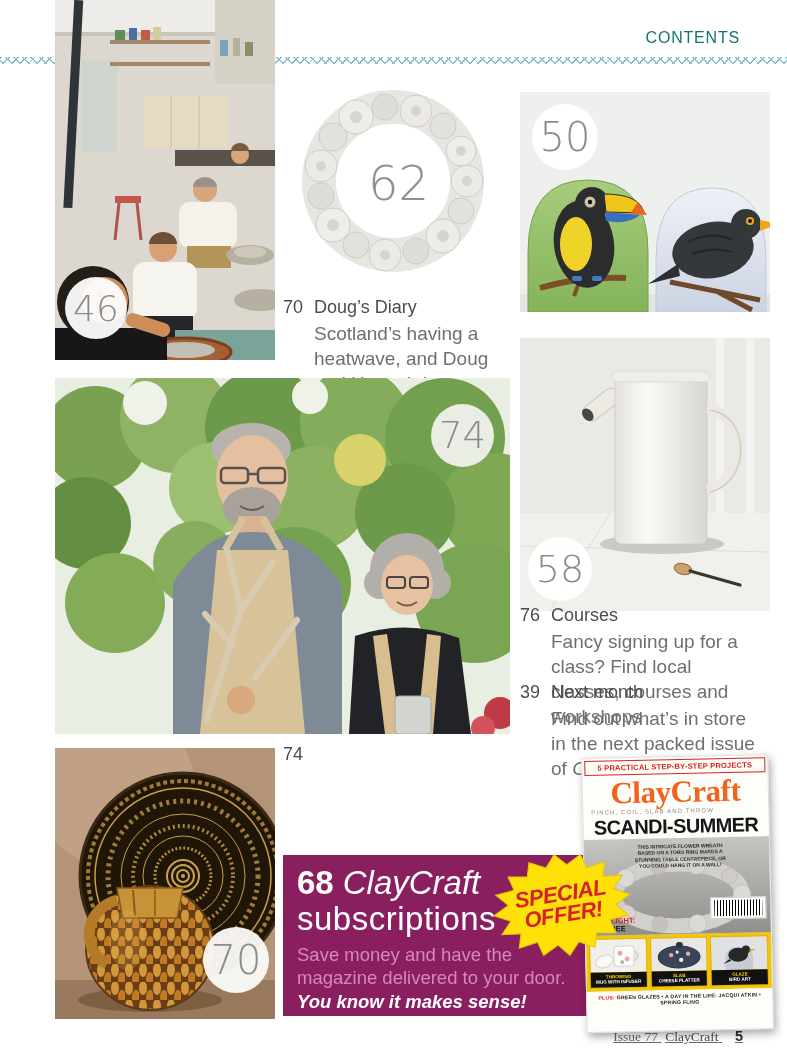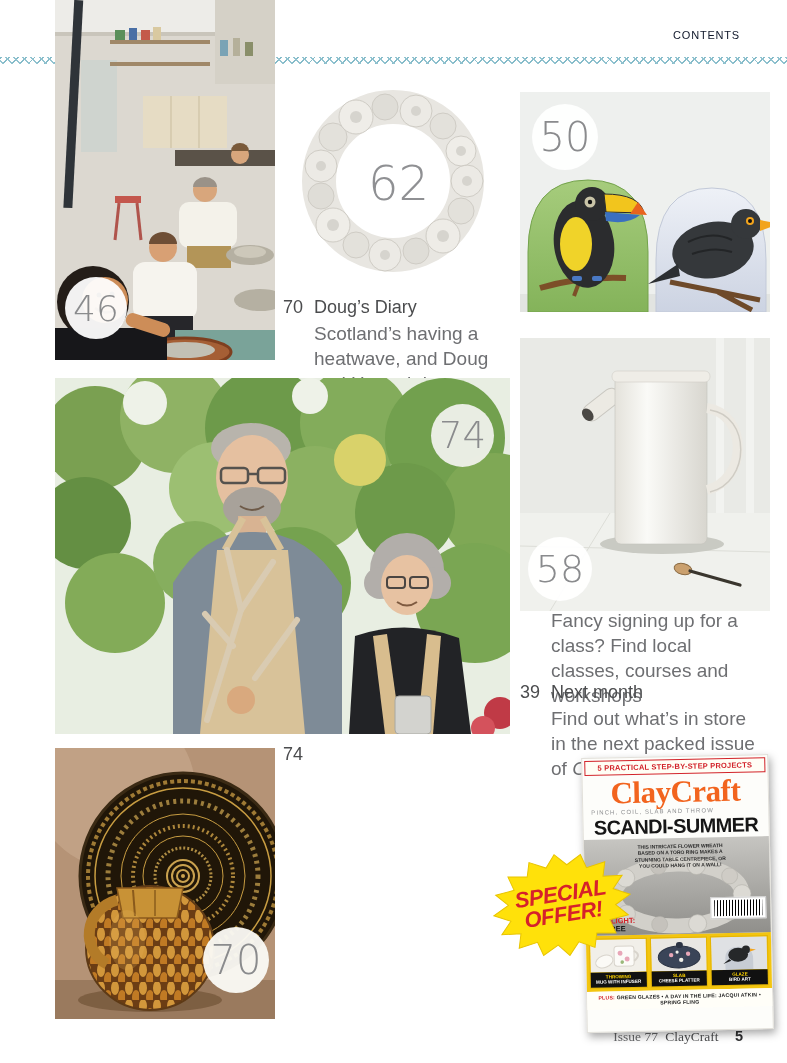--- a/index.html
+++ b/index.html
@@ -1,20 +1,20 @@
 <!DOCTYPE html>
 <html><head>
 <meta charset="utf-8">
 <style>
   html,body{margin:0;padding:0;background:#fff;}
   #page{position:relative;width:787px;height:1063px;background:#ffffff;overflow:hidden;
         font-family:"Liberation Sans",sans-serif;}
   
-  .contents-h{position:absolute;top:29px;right:47px;font-size:11px;letter-spacing:.8px;
-              color:#0f172a;}
+  .contents-h{position:absolute;top:29px;right:47px;font-size:16px;letter-spacing:.8px;
+              color:#0f766e;}
   .stitch{position:absolute;top:57px;left:0;width:787px;height:7px;opacity:.85;
     background-image:
       repeating-linear-gradient(45deg,transparent 0 2px,#7fb9c8 2px 3.4px,transparent 3.4px 6px),
       repeating-linear-gradient(-45deg,transparent 0 2px,#6fb0c0 2px 3.4px,transparent 3.4px 6px);}
   
   .photo{position:absolute;overflow:hidden;}
   .photo svg{display:block;}
   
   .badge{position:absolute;background:rgba(255,255,255,.94);border-radius:50%;
          display:flex;align-items:center;justify-content:center;
@@ -71,21 +71,21 @@
   .thumb{flex:1;display:flex;flex-direction:column;border:1px solid #e4b404;}
   .thumb svg{display:block;width:100%;height:33px;}
   .thumb-label{background:#111;color:#fff;font-size:4.6px;font-weight:bold;text-align:center;
                padding:1.5px 0;line-height:1.3;}
   .thumb-label .tag{color:#ffd400;display:block;}
   .cov-plus{background:#fffef8;font-size:5.2px;font-weight:bold;color:#222;text-align:center;
             padding:3px 1px;letter-spacing:.2px;}
   .cov-plus .red{color:#d2232a;}
   
   .footer{position:absolute;top:1028px;right:44px;font-size:13.5px;color:#67686a;
-          font-family:"Liberation Serif",serif;}
+          font-family:"Liberation Serif",serif;text-decoration:underline;}
   .footer .mag{color:#4c4d4f;margin-left:4px;}
   .footer .pg{font-family:"Liberation Sans",sans-serif;font-weight:bold;font-size:14.5px;
               color:#2f3032;margin-left:13px;}
 </style>
 </head>
 <body>
 
 <div id="page">
 
   <div class="contents-h">CONTENTS</div>
@@ -307,20 +307,24 @@
       <polygon points="318,258 332,256 346,356 330,356" fill="#d8bd8e"></polygon>
       <polygon points="386,258 372,256 362,356 378,356" fill="#d8bd8e"></polygon>
       <rect x="340" y="318" width="36" height="38" rx="4" fill="#d3d3cf" stroke="#a8a8a2"></rect>
       <circle cx="445" cy="335" r="16" fill="#c03a46"></circle>
         <circle cx="428" cy="350" r="12" fill="#d4525c"></circle>
     </svg>
     <div class="badge" style="right:16px;top:26px;width:63px;height:63px;font-size:37px;background:rgba(243,243,240,.92)">74</div>
   </div>
 
   <div class="entry" style="left:520px;top:605px;width:250px">
+    <div class="entry-head">
+      <span class="num">76</span>
+      <span class="ttl">Courses</span>
+    </div>
     <div class="entry-desc" style="width:212px">Fancy signing up for a class? Find local classes, courses and workshops</div>
   </div>
 
   <div class="entry" style="left:520px;top:682px;width:255px">
     <div class="entry-head">
       <span class="num">39</span>
       <span class="ttl">Next month</span>
     </div>
     <div class="entry-desc" style="width:210px"><span>Find out what’s in store in the next packed issue of </span><span class="ital">ClayCraft</span></div>
   </div>
@@ -359,20 +363,29 @@
       <ellipse cx="95" cy="200" rx="64" ry="62" fill="url(#jugtex)" stroke="#5e3a16" stroke-width="2"></ellipse>
       <polygon points="62,140 128,140 122,170 68,170" fill="#c89236" stroke="#8a5a1c" stroke-width="1.5"></polygon>
       <line x1="78" y1="142" x2="80" y2="168" stroke="#8a5a1c" stroke-width="2"></line>
       <line x1="100" y1="142" x2="100" y2="168" stroke="#9a6a22" stroke-width="2"></line>
       <path d="M62,152 C28,162 26,202 52,216" stroke="#b37b28" stroke-width="11" fill="none"></path>
       <ellipse cx="72" cy="192" rx="18" ry="30" fill="#e8b559" opacity=".22"></ellipse>
     </svg>
     <div class="badge" style="right:6px;bottom:26px;width:66px;height:66px;font-size:40px;background:rgba(250,249,244,.96)">70</div>
   </div>
 
+  <div class="sub-banner">
+    <div class="sub-line1">
+      <span class="n">68</span><span class="b">ClayCraft</span>
+    </div>
+    <div class="sub-line2">subscriptions</div>
+    <div class="sub-body">
+      <span>Save money and have the magazine delivered to your door. </span><span class="bold">You know it makes sense!</span>
+    </div>
+  </div>
 
   <div class="burst">
     <svg viewBox="0 0 140 104" width="140" height="104">
       <polygon points="139,52 123,60 134,72 115,74 119,88 100,85 96,99 81,91 70,103 60,91 44,99 40,85 21,88 25,74 6,72 17,60 1,52 17,44 6,32 25,30 21,16 40,19 44,5 60,13 70,1 81,13 96,5 100,19 119,16 115,30 134,32 123,44" fill="#ffe10a" stroke="#e8c400" stroke-width="1"></polygon>
     </svg>
     <div class="burst-text">
       <span>SPECIAL</span>
       <span>OFFER!</span>
     </div>
   </div>

